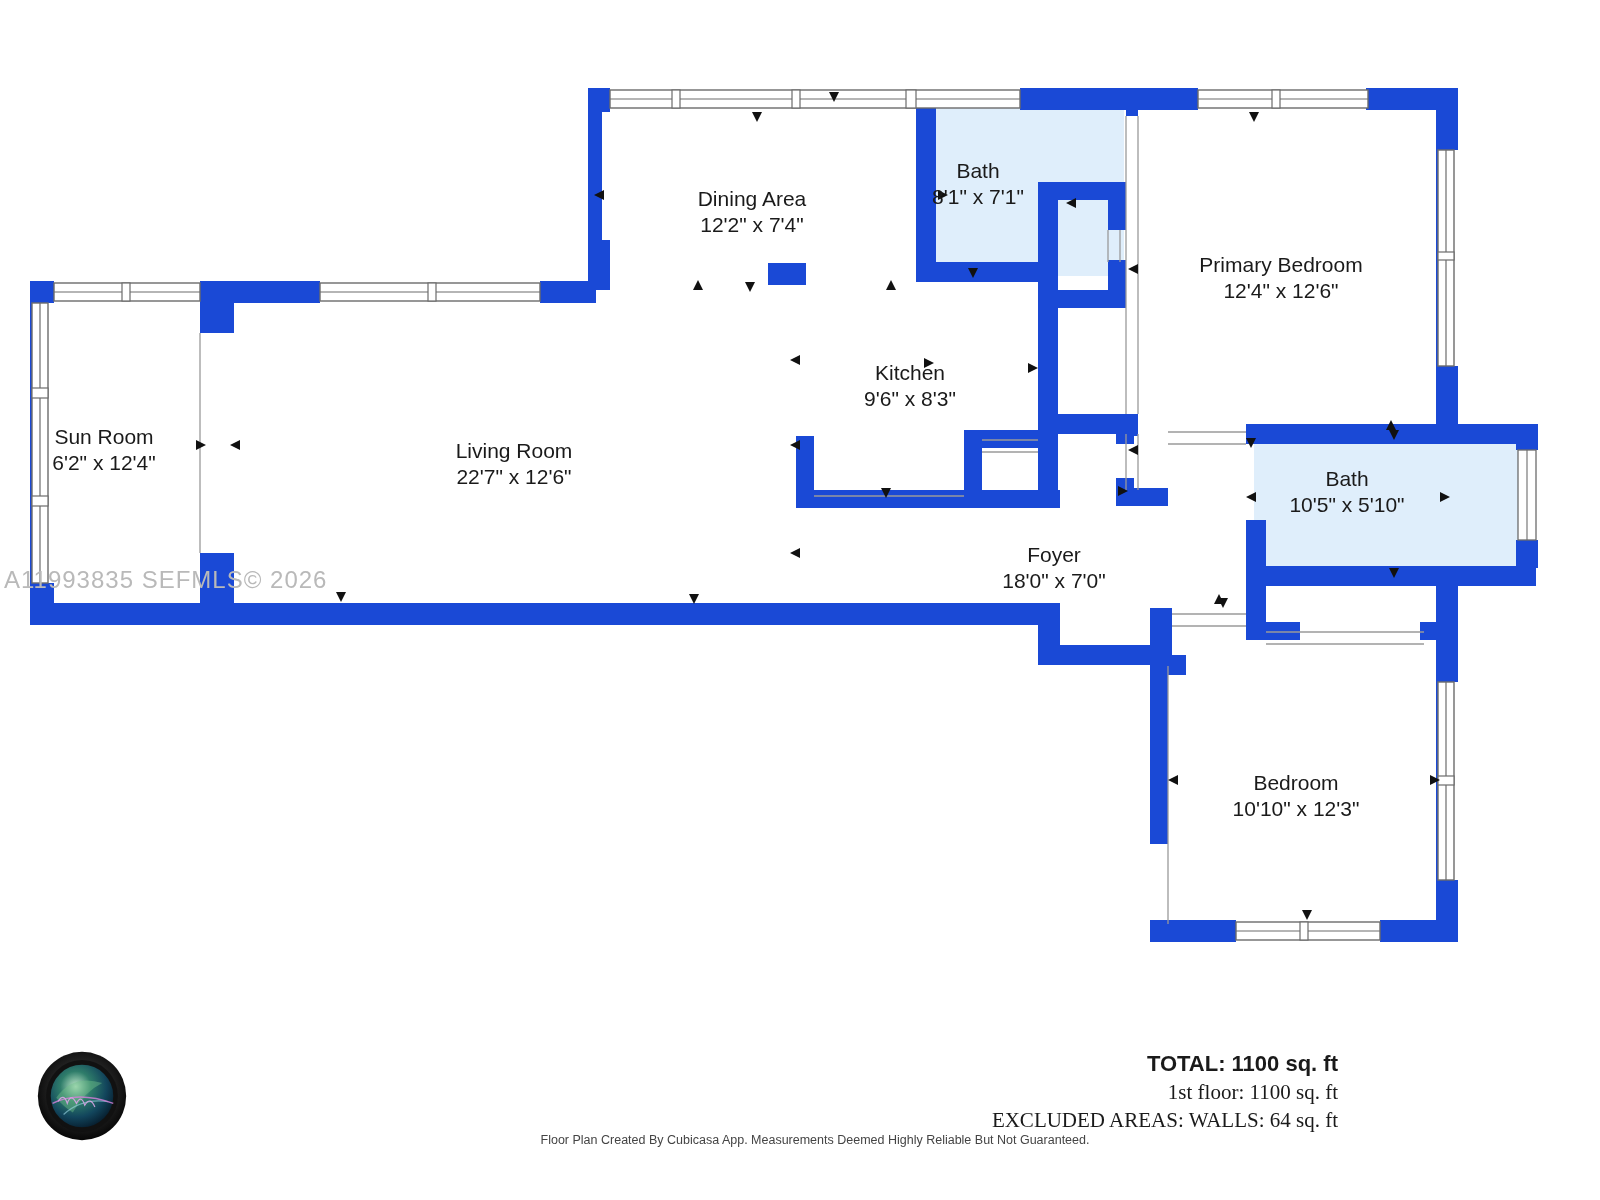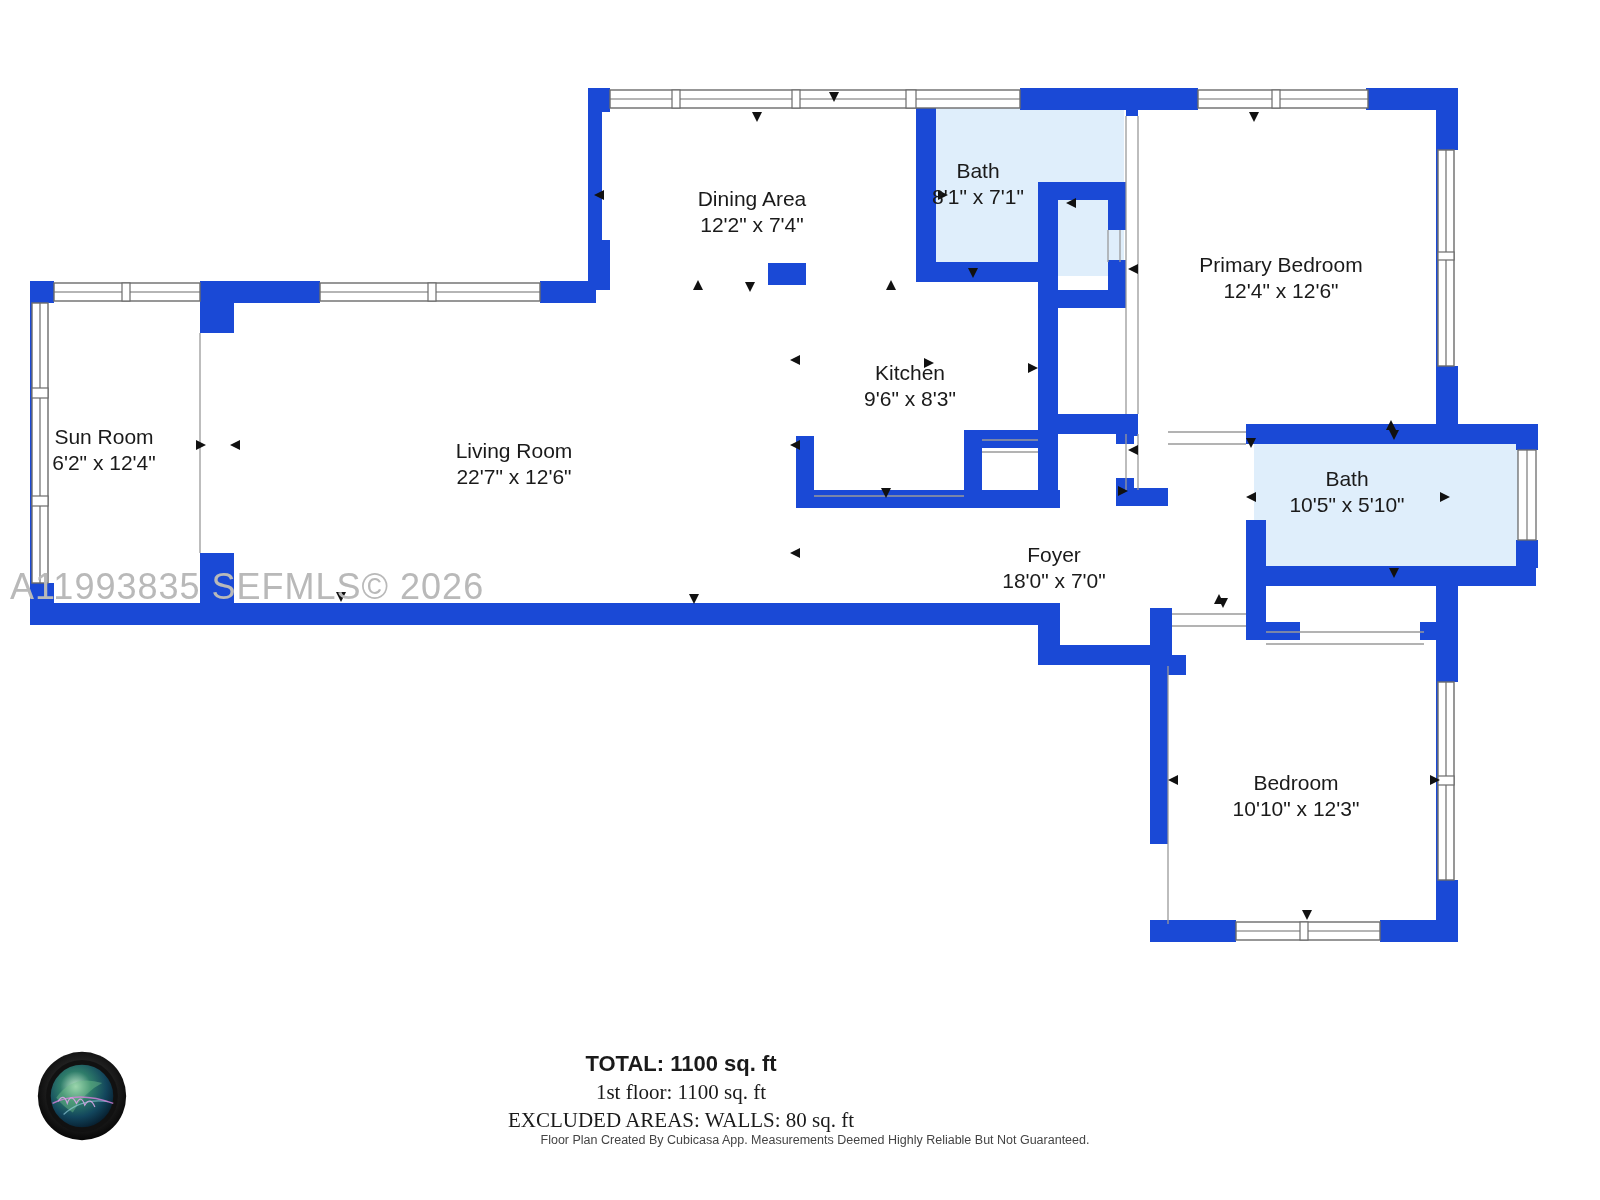--- a/index.html
+++ b/index.html
@@ -32,35 +32,35 @@
     text-anchor: middle;
   }
   .room-label-dim {
     font-family: "Liberation Sans", sans-serif;
     font-size: 21px;
     fill: #1a1a1a;
     text-anchor: middle;
   }
   .watermark-text {
     position: absolute;
-    left: 10px;
+    left: 4px;
     top: 566px;
     font-family: "Liberation Sans", sans-serif;
-    font-size: 36px;
+    font-size: 24px;
     letter-spacing: 1px;
     color: #b9b9b9;
     white-space: nowrap;
     user-select: none;
   }
   .summary-block {
     position: absolute;
-    left: 14px;
+    left: 4px;
     top: 1050px;
     width: 1334px;
-    text-align: center;
+    text-align: right;
   }
   .summary-total {
     font-family: "Liberation Sans", sans-serif;
     font-size: 22px;
     font-weight: bold;
     color: #1a1a1a;
     line-height: 28px;
   }
   .summary-line {
     font-family: Liberation Serif, serif;
@@ -348,18 +348,18 @@
     <circle cx="50" cy="50" r="34" fill="url(#lensGlass)"></circle>
     <path d="M22 52 Q40 26 72 36 Q52 46 40 68 Q30 62 22 52 Z" fill="#6fbf8a" opacity="0.45"></path>
     <path d="M30 70 Q50 52 78 56" stroke="#9fd8e8" stroke-width="1.4" fill="none" opacity="0.6"></path>
     <path d="M18 58 Q45 44 84 58" stroke="#cf7fd6" stroke-width="1.6" fill="none" opacity="0.85"></path>
     <path d="M24 56 q6 -10 10 2 q4 -12 10 0 q5 -10 9 2 q6 -10 11 2" stroke="#d9a3e6" stroke-width="1.3" fill="none" opacity="0.9"></path>
   </svg>
 
   <div class="summary-block">
     <div class="summary-total">TOTAL: 1100 sq. ft</div>
     <div class="summary-line">1st floor: 1100 sq. ft</div>
-    <div class="summary-line">EXCLUDED AREAS: WALLS: 80 sq. ft</div>
+    <div class="summary-line">EXCLUDED AREAS: WALLS: 64 sq. ft</div>
   </div>
 
   <div class="disclaimer">Floor Plan Created By Cubicasa App. Measurements Deemed Highly Reliable But Not Guaranteed.</div>
 
 </div>
 
 </body></html>

